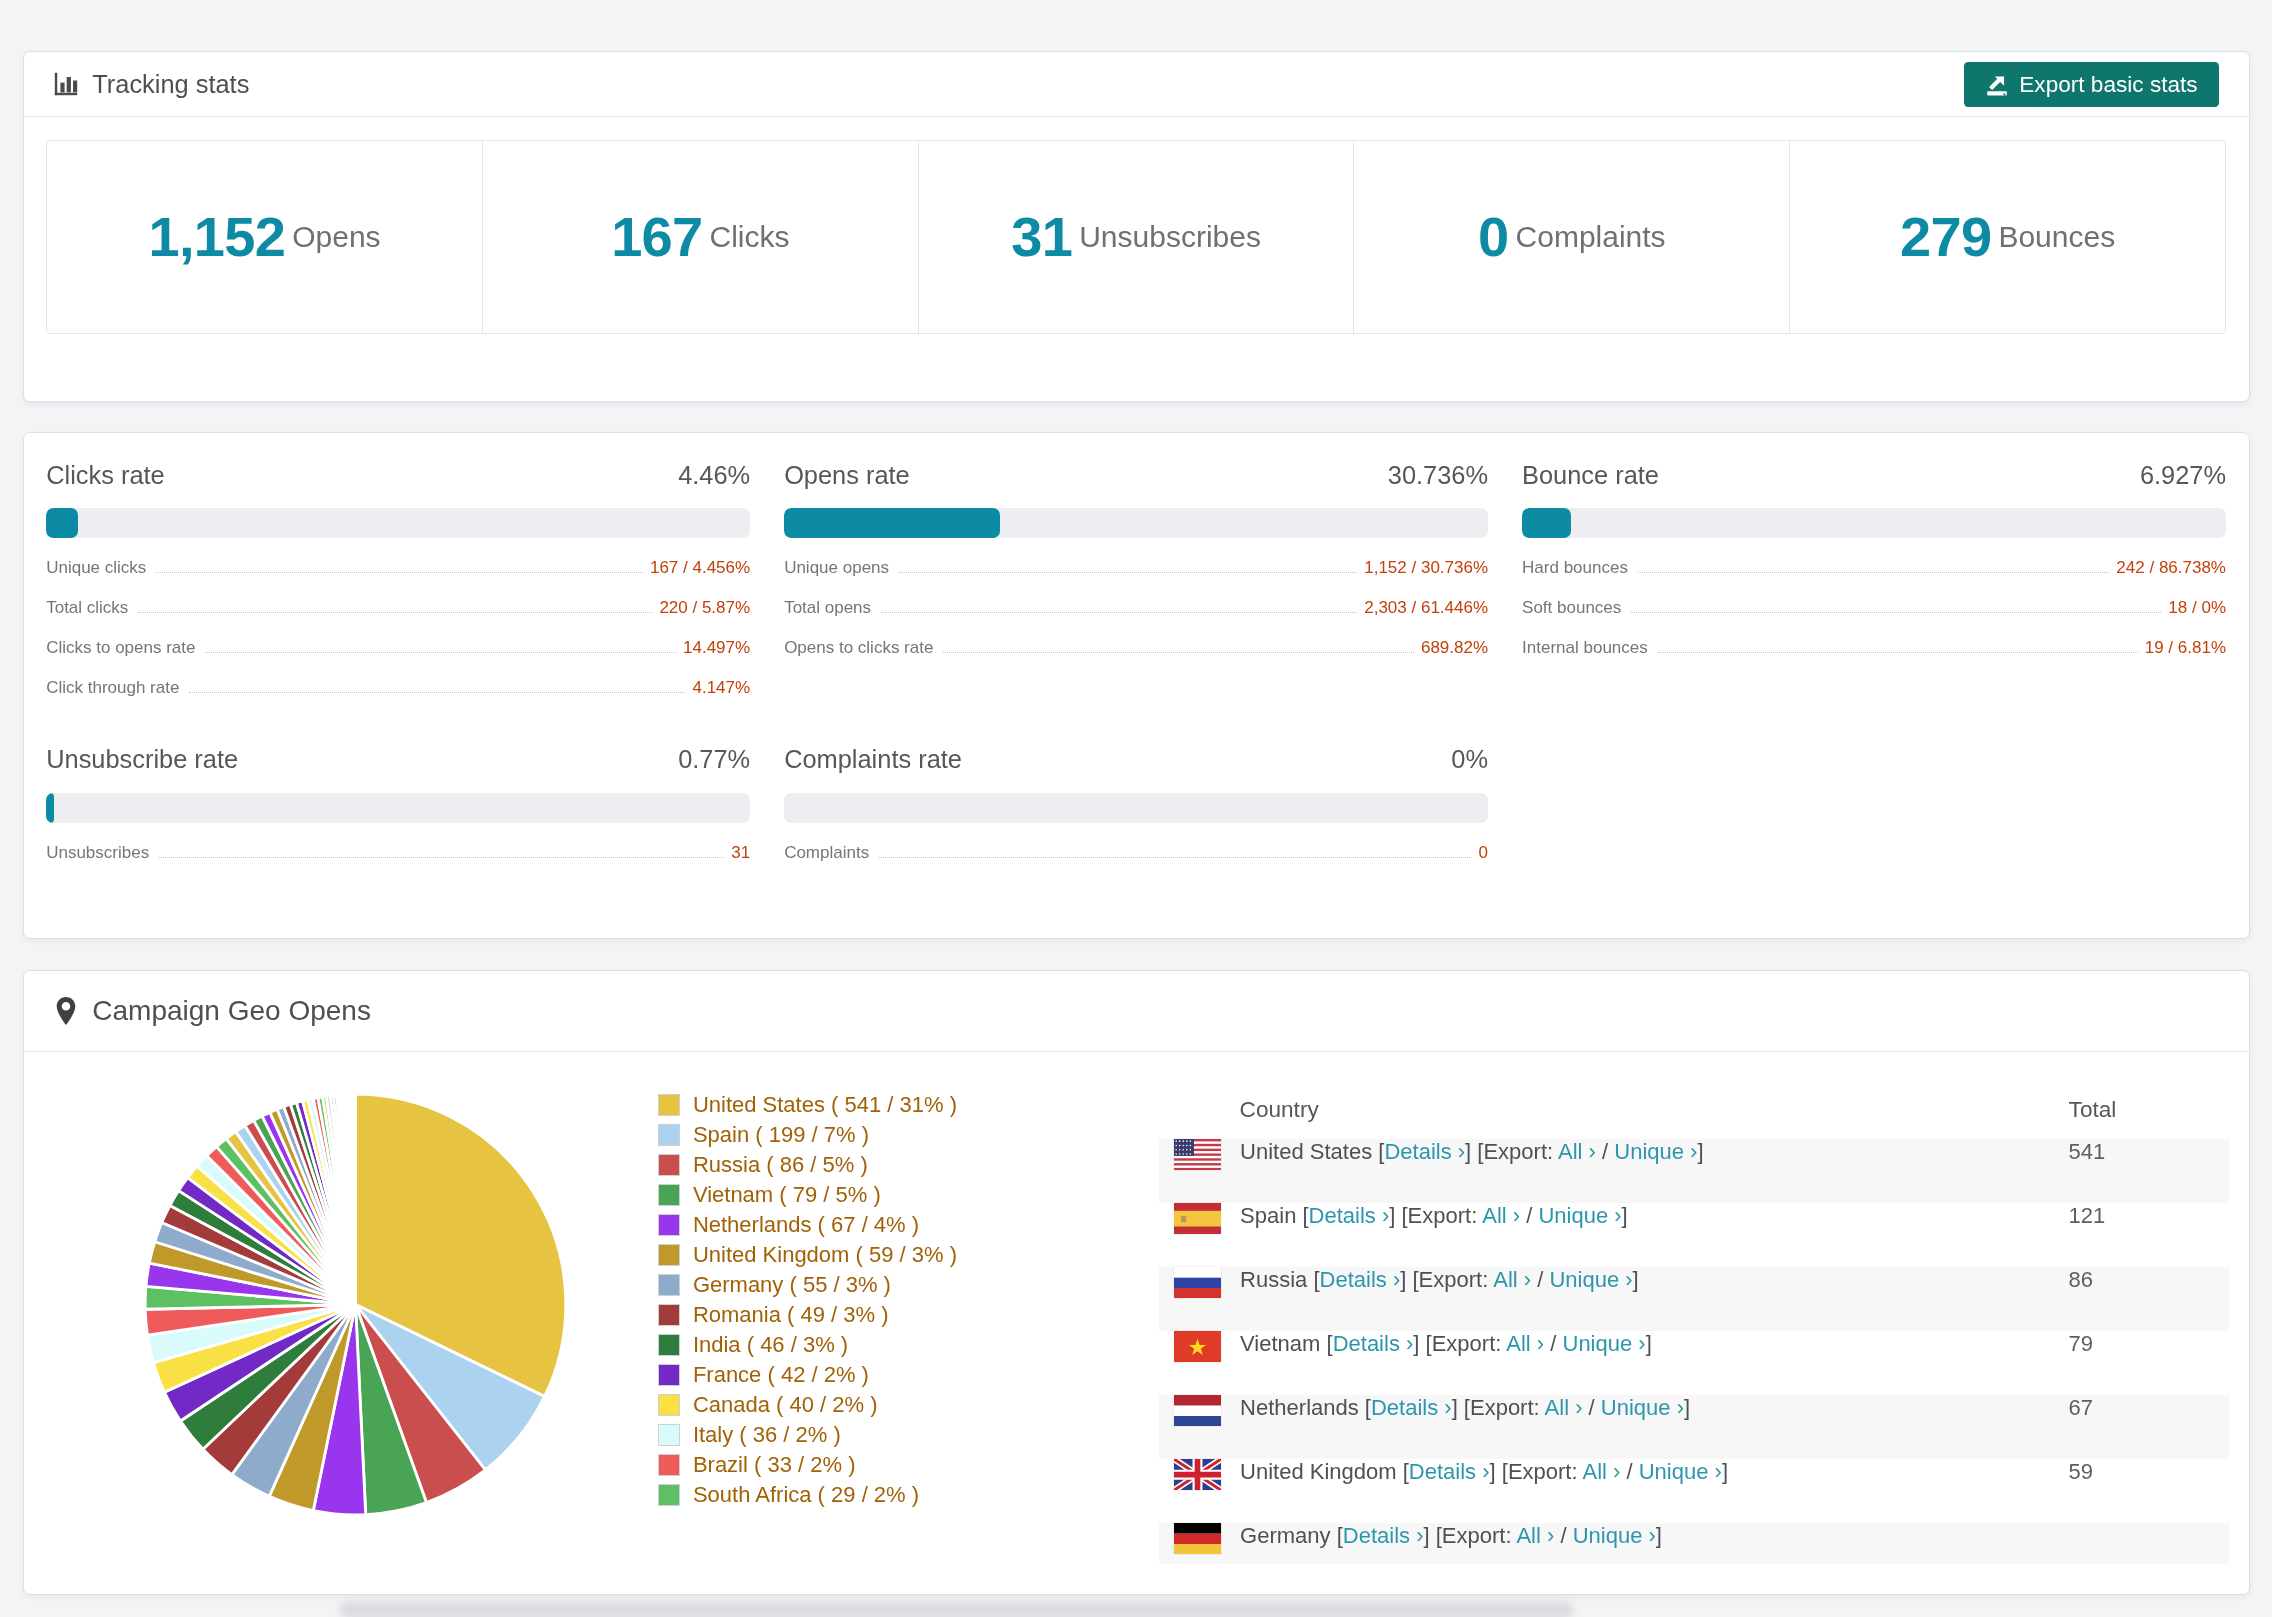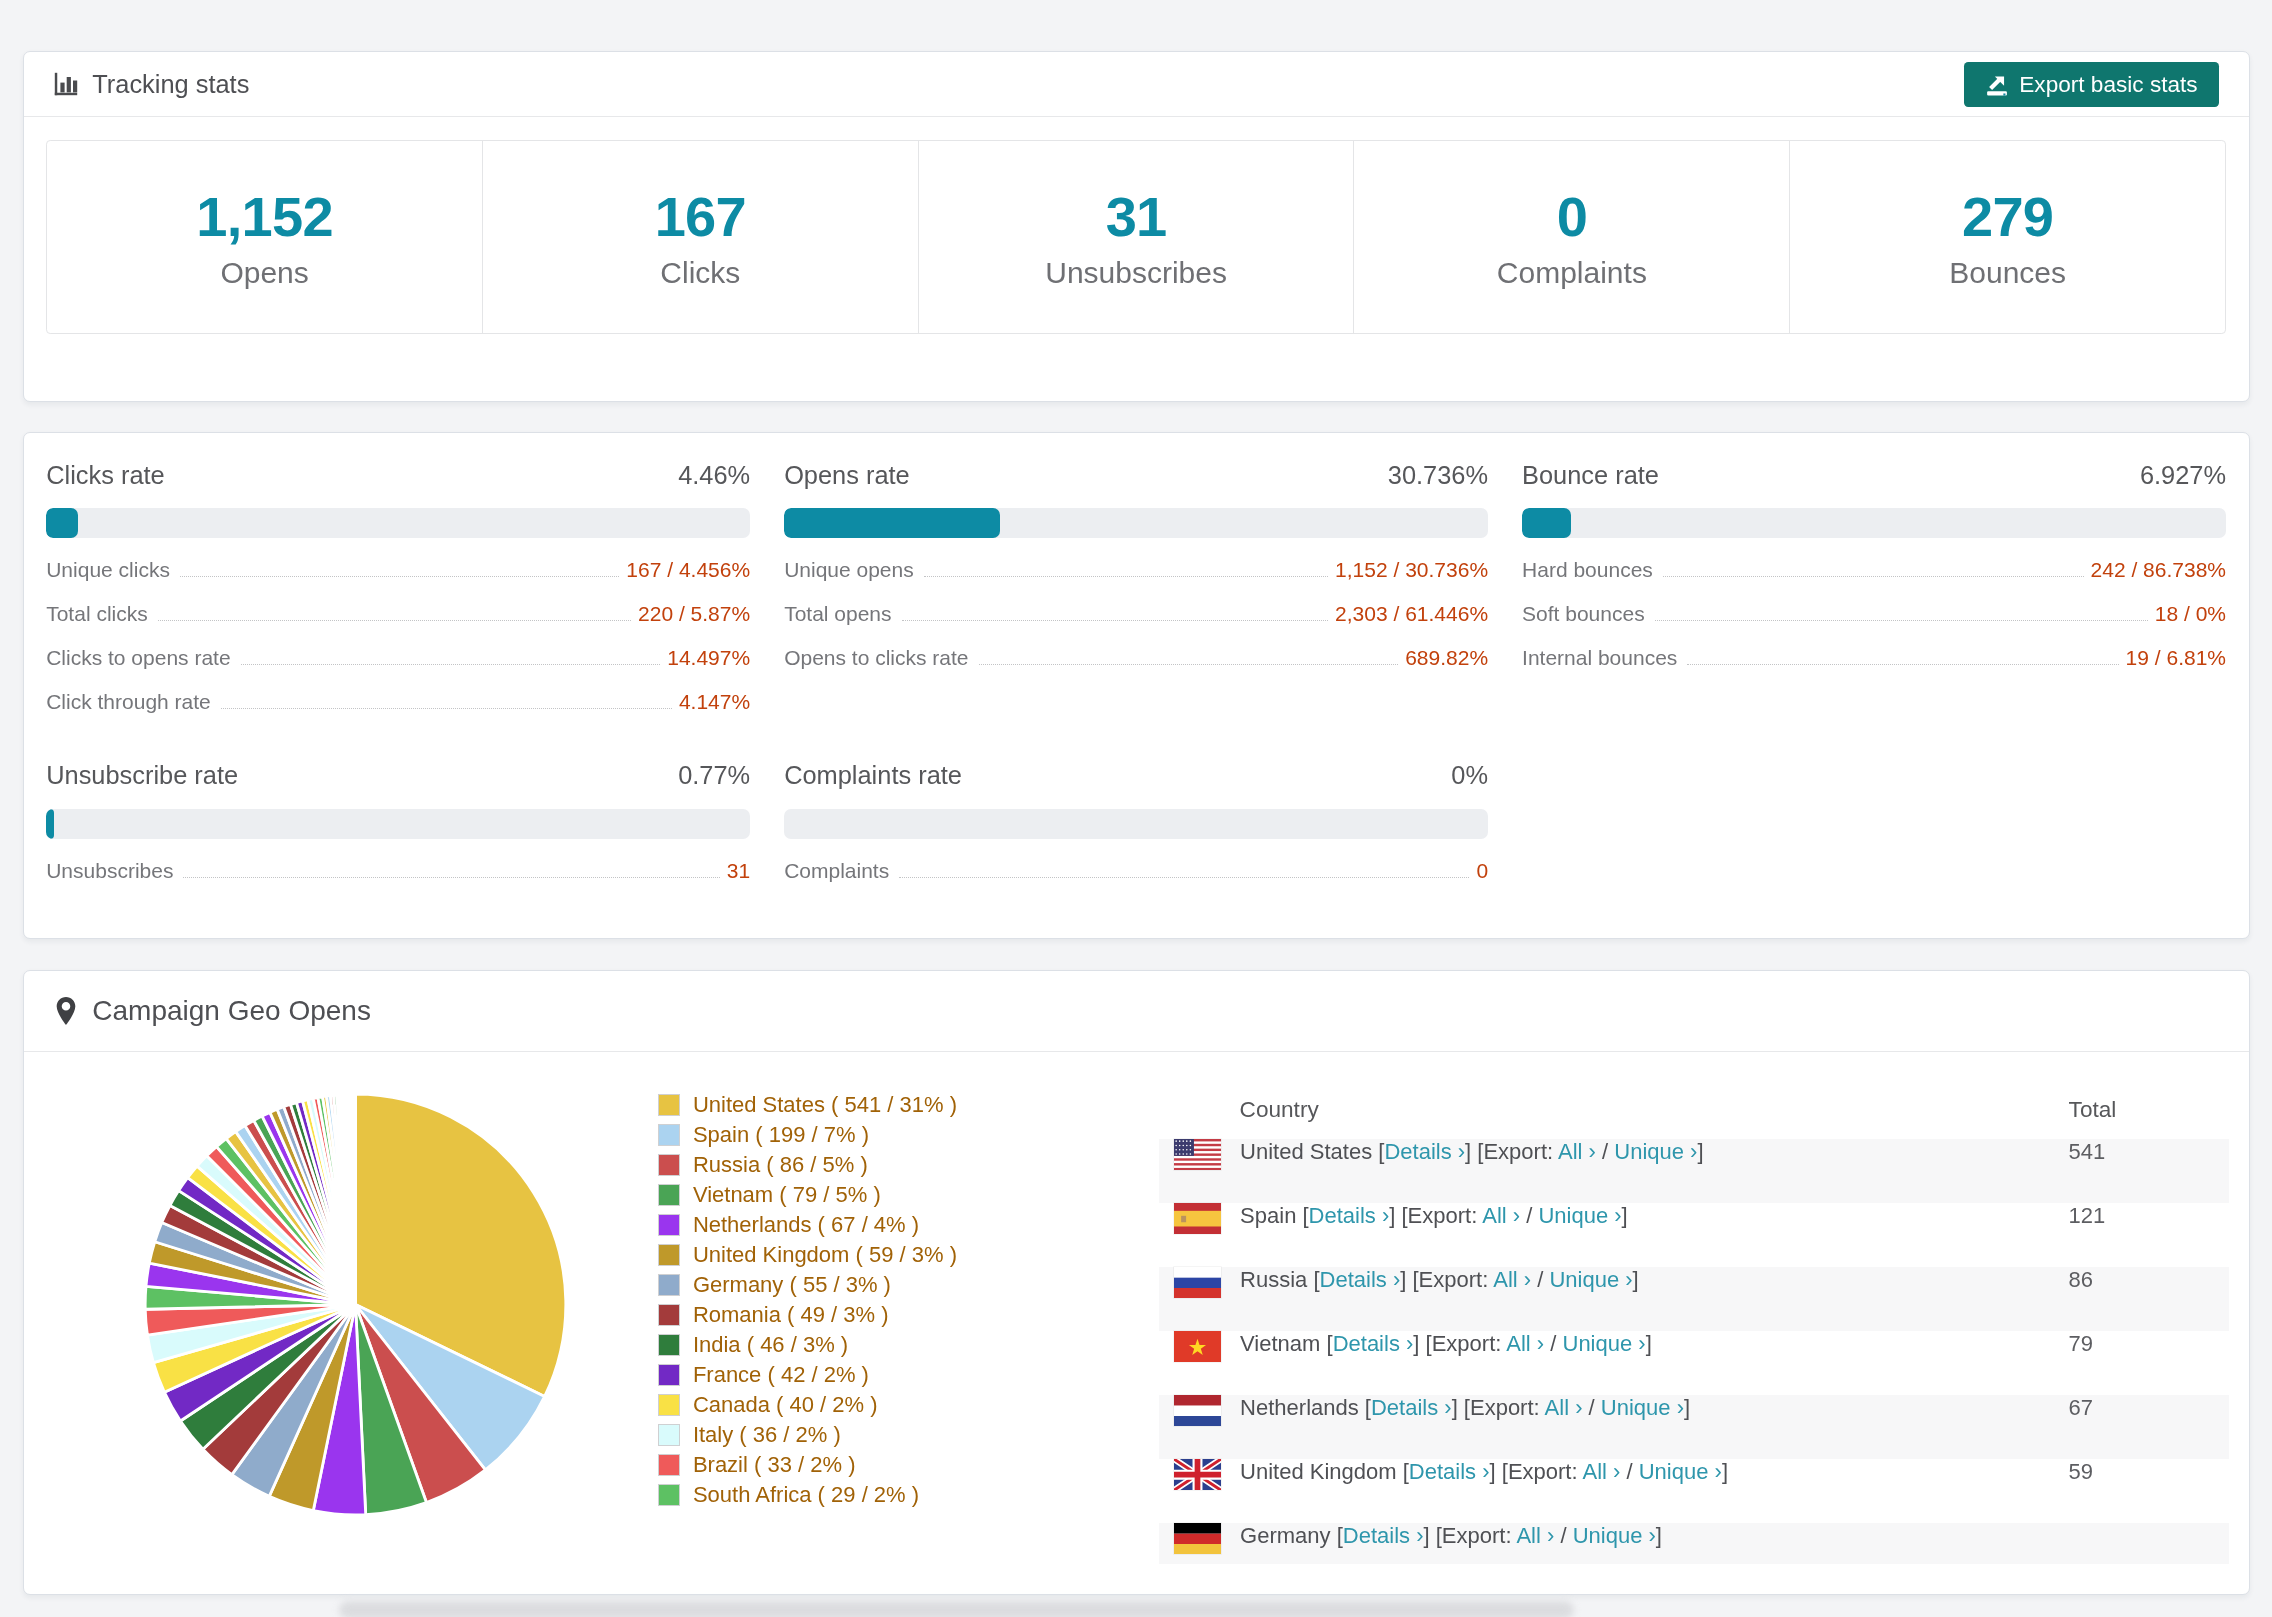--- a/index.html
+++ b/index.html
@@ -35,41 +35,41 @@
     font-family:inherit; display:flex; align-items:center; gap:10px; cursor:pointer;
   }
 
   
   .stats-row {
     margin:22.6px 22.6px 0; height:194px;
     border:0.7px solid #e4e5e7; border-radius:4.2px;
     display:flex;
   }
   .stat-cell {
-    flex:1 1 0; display:flex; flex-direction:column;
+    flex:1 1 0; display:flex; 
     align-items:center; justify-content:center; gap:7px;
     border-right:0.7px solid #e4e5e7;
   }
   .stat-cell:last-child { border-right:none; }
   .stat-value { font-size:56px; font-weight:700; color:#0d8ba4; letter-spacing:-0.7px; }
   .stat-label { font-size:30px; color:#6f7074; }
 
   
   .rates-grid {
     padding:28px 22.6px 0;
     display:grid; grid-template-columns:repeat(3,1fr); column-gap:34px; row-gap:47px;
   }
   .rb-head { display:flex; justify-content:space-between; align-items:baseline; }
   .rb-title, .rb-value { font-size:25.4px; font-weight:400; color:#56575a; }
   .progress {
     margin-top:18.4px; height:30px; background:#eceef1; border-radius:7px; overflow:hidden;
   }
   .progress-fill { height:100%; background:#0d8ba4; border-radius:7px; }
   .rb-rows { margin-top:10px; }
-  .r-row { display:flex; align-items:flex-end; margin-top:20px; font-size:21px; }
+  .r-row { display:flex; align-items:flex-end; margin-top:20px; font-size:17px; }
   .r-label { color:#75767a; white-space:nowrap; }
   .leader { flex:1 1 auto; border-bottom:1.4px dotted #c3c4c6; margin:0 7px 5px 10px; }
   .r-value { color:#c2410c; white-space:nowrap; }
 
   
   .pie-wrap { position:absolute; left:112px; top:114px; width:439px; height:439px; }
   .legend { position:absolute; left:634px; top:119px; }
   .legend-item { display:flex; align-items:center; height:30px; }
   .legend-swatch {
     width:22.6px; height:22.6px; border:1.4px solid #cfd0d2; margin-right:12.7px; flex:0 0 auto;

